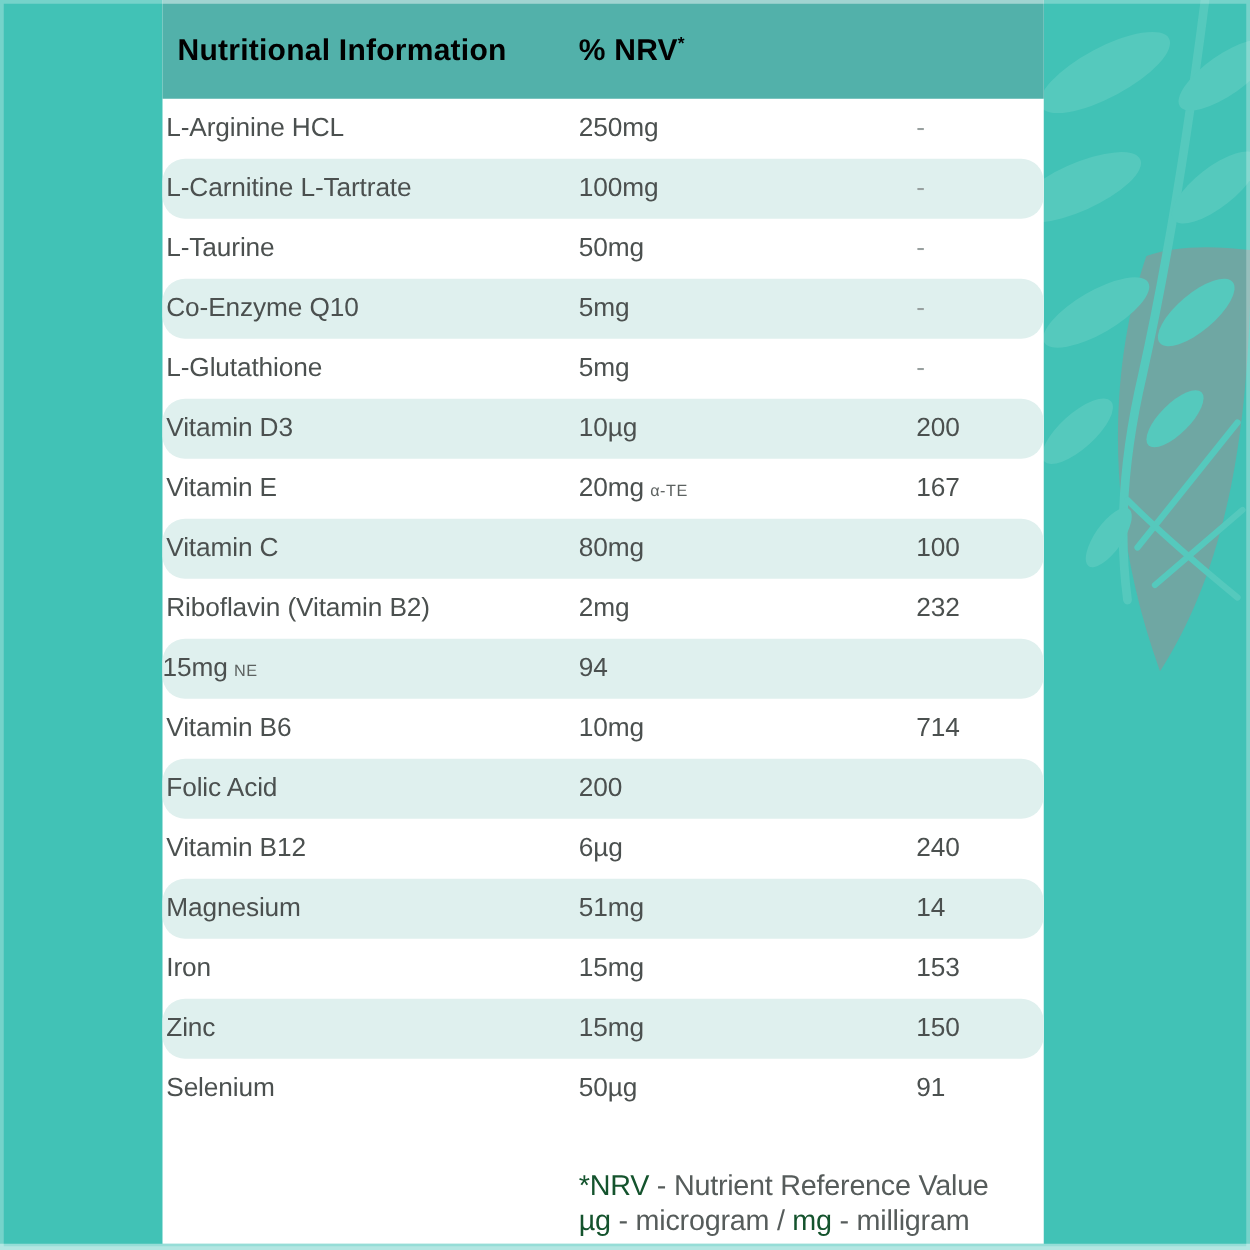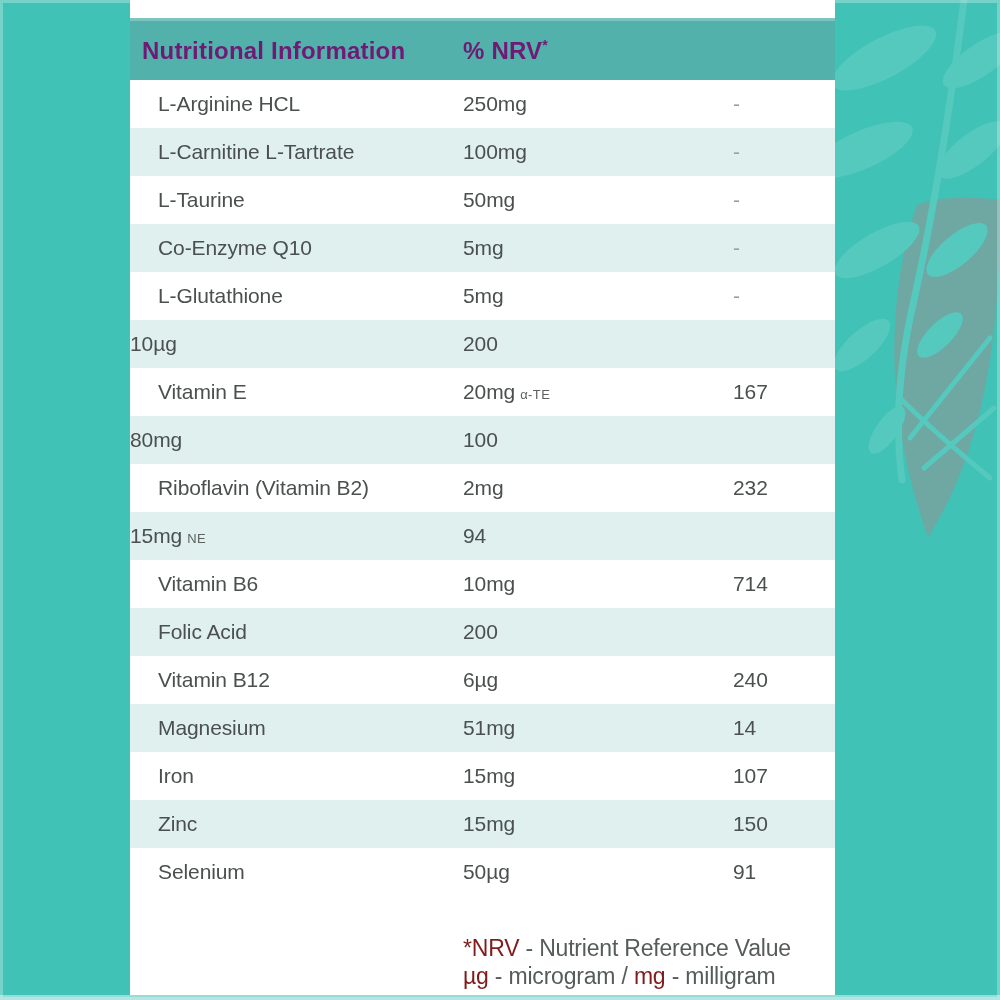--- a/index.html
+++ b/index.html
@@ -21,39 +21,38 @@
   .card {
     position:absolute; left:130px; top:0; width:705px; height:995px;
     background:#ffffff;
   }
 
   .grid-row {
     display:grid; grid-template-columns:333px 270px 1fr;
     align-items:center; width:100%;
   }
   .thead {
-    height:62px; background:#52b1aa; color:#701a75;
+    height:79px; background:#52b1aa; color:#000000;
     font-size:24px; font-weight:bold; letter-spacing:0.2px;
     border-top:3px solid rgba(255,255,255,0.25);
-    margin-top:18px;
   }
   .thead .c1 { padding-left:12px; }
   .thead sup { font-size:14px; vertical-align:super; line-height:0; }
 
   .row { height:48px; font-size:21px; color:#4b504f; letter-spacing:-0.1px; }
-  .row.tint { background:#dff0ee; }
-  .c1 { padding-left:28px; }
+  .row.tint { background:#dff0ee;border-radius:18px; }
+  .c1 { padding-left:3px; }
   .note { font-size:13px; margin-left:5px; color:#5c6160; letter-spacing:0.4px; }
   .dash { color:#98a09f; }
 
   .footnotes {
     position:absolute; left:333px; bottom:5px;
     font-size:23px; line-height:28px; color:#565c5b; letter-spacing:-0.2px;
   }
-  .accent { color:#7f1d1d; }
+  .accent { color:#14532d; }
 
   .bottom-strip {
     position:absolute; left:0; bottom:0; width:1000px; height:5px;
     background:rgba(255,255,255,0.45);
   }
 </style>
 </head>
 <body>
 
 <div class="stage">
@@ -114,31 +113,33 @@
       <div class="c3 dash">-</div>
     </div>
 
     <div class="grid-row row">
       <div class="c1">L-Glutathione</div>
       <div class="c2"><span>5mg</span><span class="note"></span></div>
       <div class="c3 dash">-</div>
     </div>
 
     <div class="grid-row row tint">
+      <div class="c1">Vitamin D3</div>
       <div class="c2"><span>10µg</span><span class="note"></span></div>
       <div class="c3">200</div>
     </div>
 
     <div class="grid-row row">
       <div class="c1">Vitamin E</div>
       <div class="c2"><span>20mg</span><span class="note">α-TE</span></div>
       <div class="c3">167</div>
     </div>
 
     <div class="grid-row row tint">
+      <div class="c1">Vitamin C</div>
       <div class="c2"><span>80mg</span><span class="note"></span></div>
       <div class="c3">100</div>
     </div>
 
     <div class="grid-row row">
       <div class="c1">Riboflavin (Vitamin B2)</div>
       <div class="c2"><span>2mg</span><span class="note"></span></div>
       <div class="c3">232</div>
     </div>
 
@@ -166,21 +167,21 @@
 
     <div class="grid-row row tint">
       <div class="c1">Magnesium</div>
       <div class="c2"><span>51mg</span><span class="note"></span></div>
       <div class="c3">14</div>
     </div>
 
     <div class="grid-row row">
       <div class="c1">Iron</div>
       <div class="c2"><span>15mg</span><span class="note"></span></div>
-      <div class="c3">107</div>
+      <div class="c3">153</div>
     </div>
 
     <div class="grid-row row tint">
       <div class="c1">Zinc</div>
       <div class="c2"><span>15mg</span><span class="note"></span></div>
       <div class="c3">150</div>
     </div>
 
     <div class="grid-row row">
       <div class="c1">Selenium</div>

